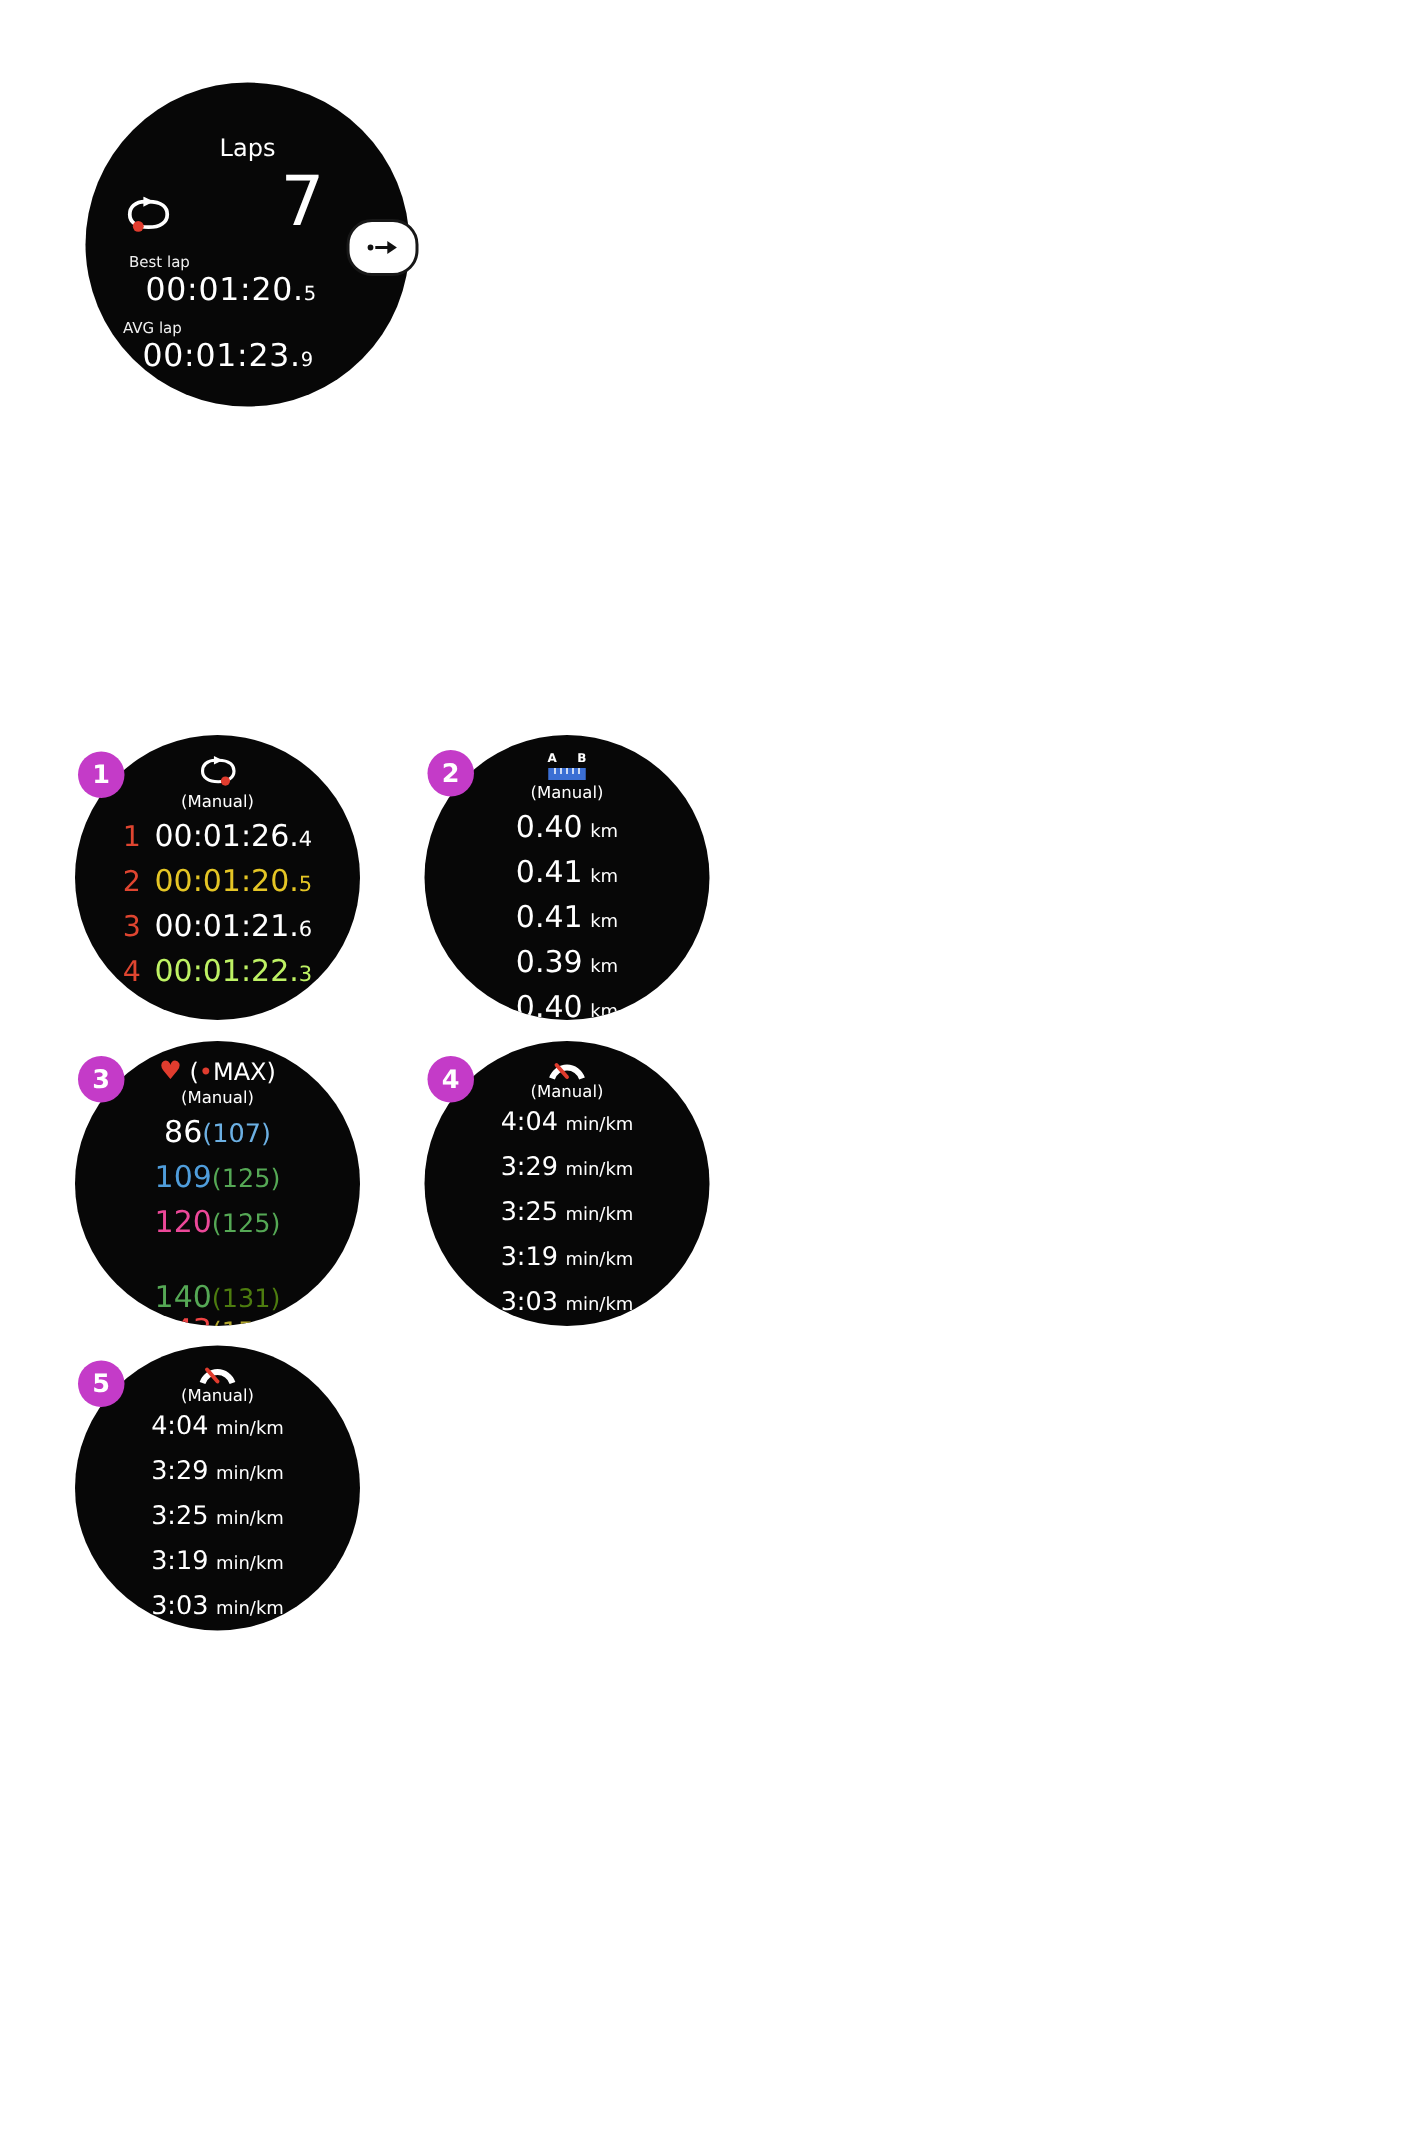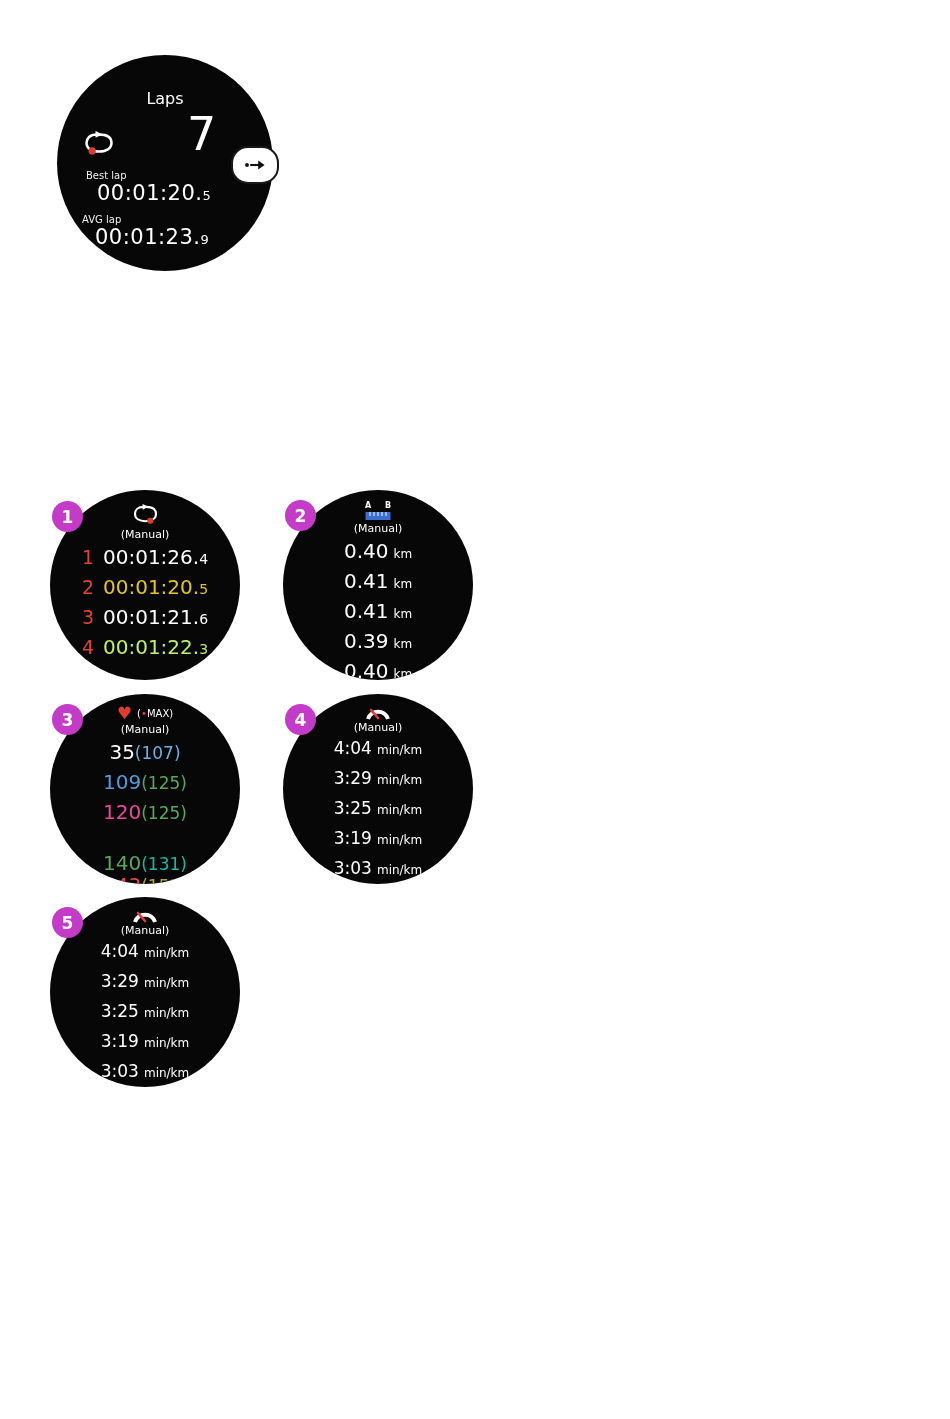--- a/index.html
+++ b/index.html
@@ -37,21 +37,21 @@
   .lap-time .t-frac{font-size:14px}
   .dist-value{font-size:20px}
   .unit{font-size:12px;margin-left:5px}
   .hr-value{font-size:20px}
   .hr-paren{font-size:17px}
   .pace-value{font-size:17px}
   .dist-icon{display:flex;flex-direction:column;align-items:center;gap:1px}
   .ab{display:flex;justify-content:space-between;width:26px;font-size:8px;line-height:9px;
       color:#fff;font-weight:700}
   .heart{color:#e03c2e;font-size:17px;line-height:17px}
-  .hr-max{font-size:10px;color:#fff}
+  .hr-max{font-size:16px;color:#fff}
   .hr-max .dot{color:#e03c2e}
 </style>
 </head>
 <body>
 
 <div class="watch-wrap" style="left:57px;top:55px;width:222px;height:216px">
   <div class="watch large">
     <div class="sum-title">Laps</div>
     <div class="sum-icon">
       <svg width="30" height="25" viewBox="0 0 26 22">
@@ -164,34 +164,34 @@
   <div class="badge" style="left: 2px; top: 10px; background-color: rgb(196, 59, 200);">3</div>
   <div class="watch small">
     <div class="screen-col">
       <div class="icon-area">
         <span class="heart">♥</span>
         <span class="hr-max"><span>(</span><span class="dot">•</span><span>MAX)</span></span>
       </div>
       <div class="subtitle">(Manual)</div>
       <div class="rows">
         <div class="row">
-          <span class="hr-value" style="color: rgb(255, 255, 255);">35</span>
+          <span class="hr-value" style="color: rgb(255, 255, 255);">86</span>
           <span class="hr-paren" style="color: rgb(108, 176, 227);">(107)</span>
         </div>
         <div class="row">
           <span class="hr-value" style="color: rgb(79, 157, 219);">109</span>
           <span class="hr-paren" style="color: rgb(85, 168, 85);">(125)</span>
         </div>
         <div class="row">
           <span class="hr-value" style="color: #ec4899;">120</span>
           <span class="hr-paren" style="color: rgb(85, 168, 85);">(125)</span>
         </div>
         <div class="row">
           <span class="hr-value" style="color: rgb(85, 168, 85);">140</span>
-          <span class="hr-paren" style="color: #14b8a6; margin-top: 24px;">(131)</span>
+          <span class="hr-paren" style="color: #4d7c0f; margin-top: 24px;">(131)</span>
         </div>
         <div class="row">
           <span class="hr-value" style="color: #ef4444;">143</span>
           <span class="hr-paren" style="color: rgb(178, 166, 45); margin-top: 16px;">(151)</span>
         </div>
       </div>
     </div>
   </div>
 </div>
 

